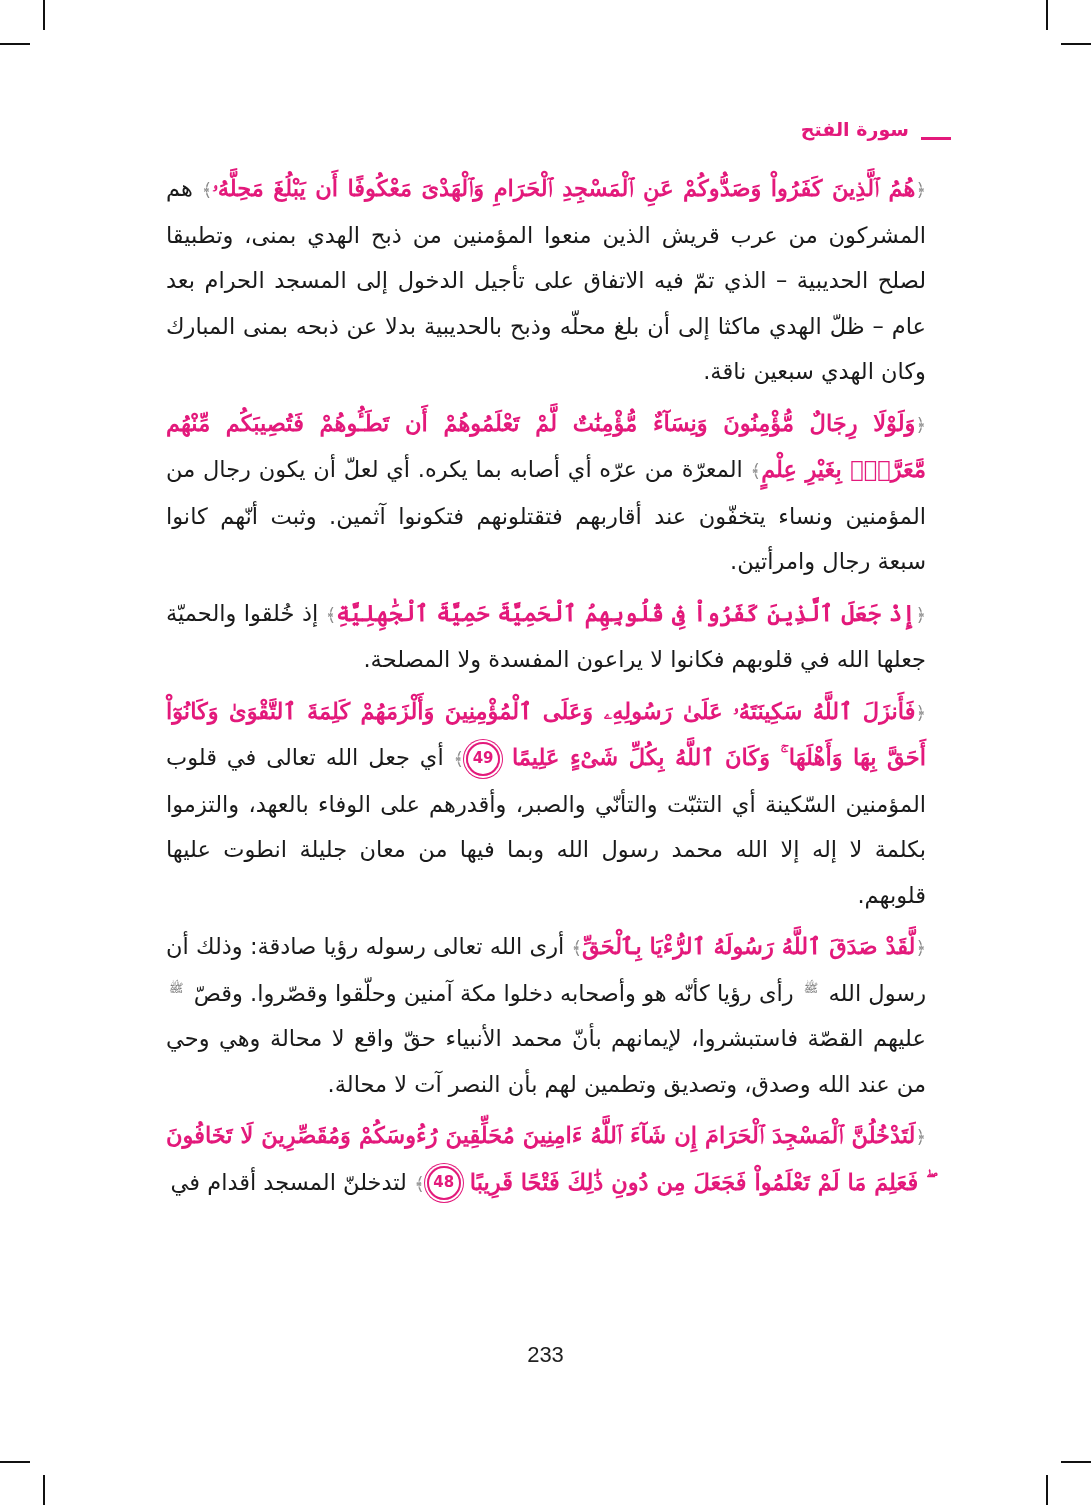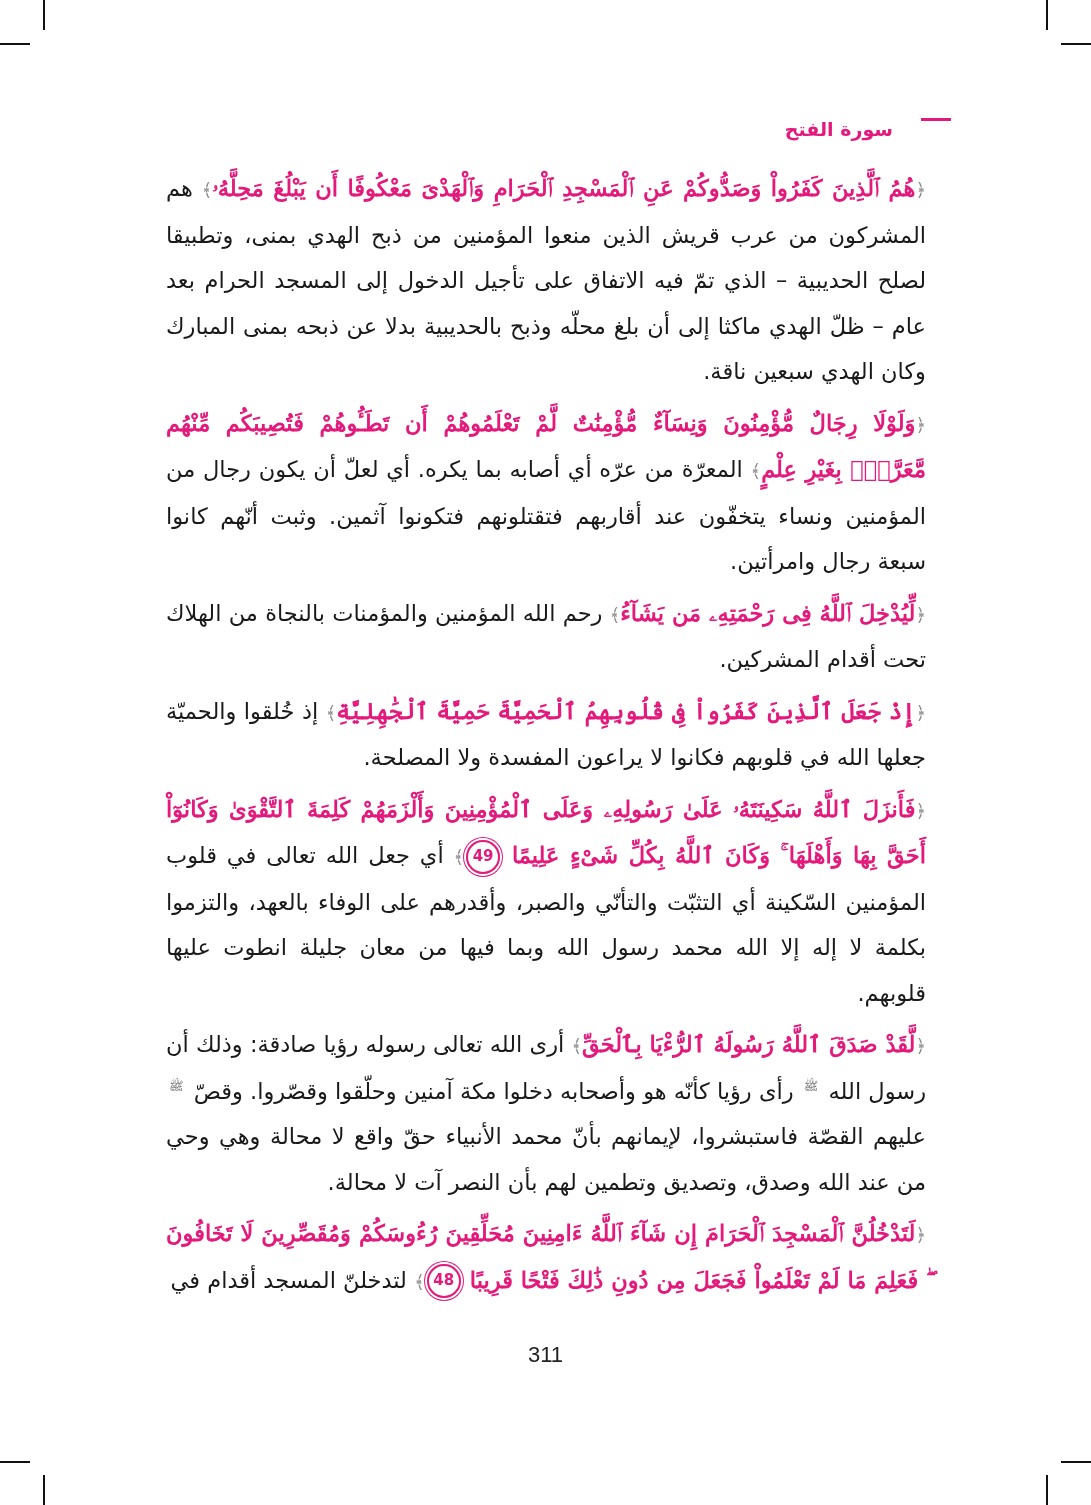--- a/index.html
+++ b/index.html
@@ -11,21 +11,21 @@
       font-family: "DejaVu Sans", sans-serif;
       color: #1a1a1a;
     }
     .crop { position: absolute; background: #111; }
     .crop.v { width: 2px; height: 30px; }
     .crop.h { width: 30px; height: 2px; }
 
     .running-head {
       position: absolute;
       top: 118px; right: 140px;
-      display: flex; align-items: flex-start; gap: 28px;
+      display: flex; align-items: flex-end; gap: 12px;
       direction: rtl;
     }
     .running-head .title {
       color: #e3197b; font-size: 19px; font-weight: bold;
       font-family: "DejaVu Sans", sans-serif;
     }
     .running-head .rule {
       width: 30px; height: 3px; background: #e3197b;
     }
 
@@ -103,24 +103,20 @@
   <p class="para">
     <span class="bracket">﴿</span><span class="verse">هُمُ ٱلَّذِينَ كَفَرُواْ وَصَدُّوكُمْ عَنِ ٱلْمَسْجِدِ ٱلْحَرَامِ وَٱلْهَدْىَ مَعْكُوفًا أَن يَبْلُغَ مَحِلَّهُۥ</span><span class="bracket">﴾</span>
     <span>هم المشركون من عرب قريش الذين منعوا المؤمنين من ذبح الهدي بمنى، وتطبيقا لصلح الحديبية – الذي تمّ فيه الاتفاق على تأجيل الدخول إلى المسجد الحرام بعد عام – ظلّ الهدي ماكثا إلى أن بلغ محلّه وذبح بالحديبية بدلا عن ذبحه بمنى المبارك وكان الهدي سبعين ناقة.</span>
   </p>
 
   <p class="para">
     <span class="bracket">﴿</span><span class="verse">وَلَوْلَا رِجَالٌ مُّؤْمِنُونَ وَنِسَآءٌ مُّؤْمِنَٰتٌ لَّمْ تَعْلَمُوهُمْ أَن تَطَـُٔوهُمْ فَتُصِيبَكُم مِّنْهُم مَّعَرَّةٌۢ بِغَيْرِ عِلْمٍ</span><span class="bracket">﴾</span>
     <span>المعرّة من عرّه أي أصابه بما يكره. أي لعلّ أن يكون رجال من المؤمنين ونساء يتخفّون عند أقاربهم فتقتلونهم فتكونوا آثمين. وثبت أنّهم كانوا سبعة رجال وامرأتين.</span>
   </p>
 
-  <p class="para">
-    <span class="bracket">﴿</span><span class="verse">لِّيُدْخِلَ ٱللَّهُ فِى رَحْمَتِهِۦ مَن يَشَآءُ</span><span class="bracket">﴾</span>
-    <span>رحم الله المؤمنين والمؤمنات بالنجاة من الهلاك تحت أقدام المشركين.</span>
-  </p>
 
 
   <p class="para">
     <span class="bracket">﴿</span><span class="verse">إِذْ جَعَلَ ٱلَّذِينَ كَفَرُواْ فِى قُلُوبِهِمُ ٱلْحَمِيَّةَ حَمِيَّةَ ٱلْجَٰهِلِيَّةِ</span><span class="bracket">﴾</span>
     <span>إذ خُلقوا والحميّة جعلها الله في قلوبهم فكانوا لا يراعون المفسدة ولا المصلحة.</span>
   </p>
 
   <p class="para">
     <span class="bracket">﴿</span><span class="verse">فَأَنزَلَ ٱللَّهُ سَكِينَتَهُۥ عَلَىٰ رَسُولِهِۦ وَعَلَى ٱلْمُؤْمِنِينَ وَأَلْزَمَهُمْ كَلِمَةَ ٱلتَّقْوَىٰ وَكَانُوٓاْ أَحَقَّ بِهَا وَأَهْلَهَا ۚ وَكَانَ ٱللَّهُ بِكُلِّ شَىْءٍ عَلِيمًا</span>
     <span class="ayah-num">49</span><span class="bracket">﴾</span>
@@ -136,13 +132,13 @@
     <span>عليهم القصّة فاستبشروا، لإيمانهم بأنّ محمد الأنبياء حقّ واقع لا محالة وهي وحي من عند الله وصدق، وتصديق وتطمين لهم بأن النصر آت لا محالة.</span>
   </p>
 
   <p class="para">
     <span class="bracket">﴿</span><span class="verse">لَتَدْخُلُنَّ ٱلْمَسْجِدَ ٱلْحَرَامَ إِن شَآءَ ٱللَّهُ ءَامِنِينَ مُحَلِّقِينَ رُءُوسَكُمْ وَمُقَصِّرِينَ لَا تَخَافُونَ ۖ فَعَلِمَ مَا لَمْ تَعْلَمُواْ فَجَعَلَ مِن دُونِ ذَٰلِكَ فَتْحًا قَرِيبًا</span>
     <span class="ayah-num">48</span><span class="bracket">﴾</span>
     <span>لتدخلنّ المسجد أقدام في</span>
   </p>
 </div>
 
-<div class="page-number">311</div>
+<div class="page-number">233</div>
 
 </body></html>

